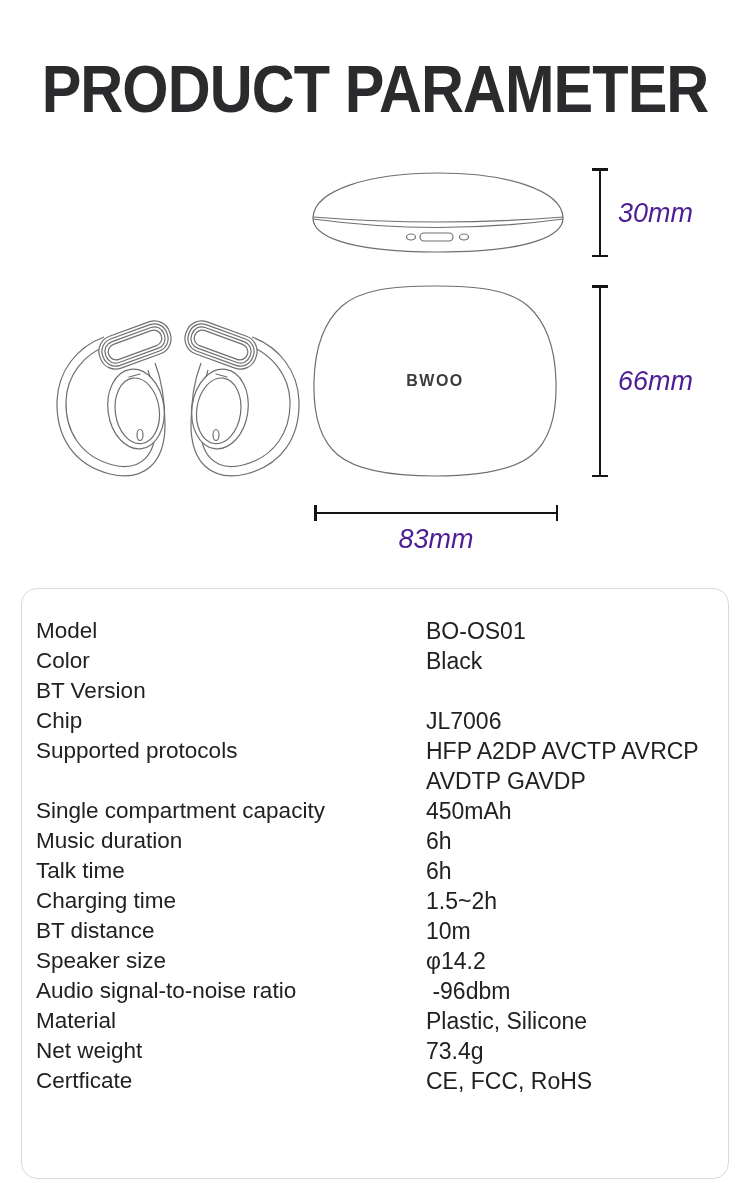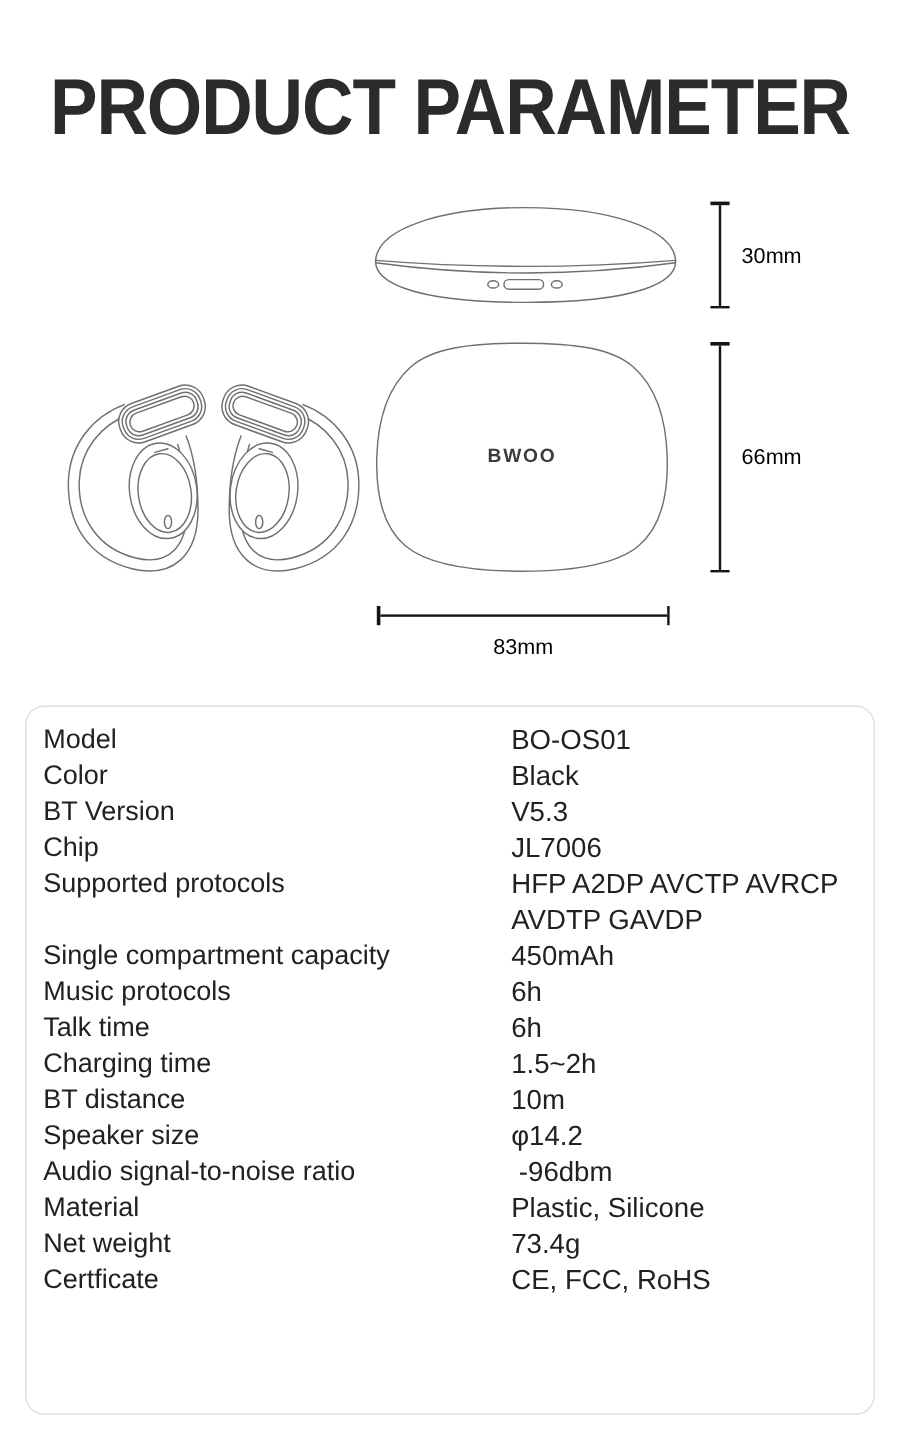--- a/index.html
+++ b/index.html
@@ -21,30 +21,30 @@
   }
   svg.lineart .fw{fill:#ffffff;}
   
   .dim-v{position:absolute;display:flex;flex-direction:column;align-items:center;width:16px;}
   .dim-v .cap{width:16px;height:2.5px;background:#141414;flex:none;}
   .dim-v .bar{width:2.5px;flex:1;background:#141414;}
   .dim-h{position:absolute;display:flex;flex-direction:row;align-items:center;height:16px;}
   .dim-h .cap{width:2.5px;height:16px;background:#141414;flex:none;}
   .dim-h .bar{height:2.5px;flex:1;background:#141414;}
   .dim-label{
-    position:absolute;font-size:18px;line-height:30px;color:#000000;white-space:nowrap;
+    position:absolute;font-size:27px;line-height:30px;color:#4c1d95;white-space:nowrap;font-style:italic;
   }
   .brand-logo{
     position:absolute;left:311px;top:368px;width:248px;text-align:center;
     font-size:16px;line-height:26px;font-weight:900;letter-spacing:1.5px;color:#3c3c3c;
   }
   
   .spec-card{
     position:absolute;left:21px;top:588px;width:708px;height:591px;box-sizing:border-box;
-    border:1.5px solid #dadada;border-radius:16px;padding:12px 10px 0 14px;background:#fff;
+    border:1.5px solid #dadada;border-radius:16px;padding:27px 10px 0 14px;background:#fff;
   }
   .spec-row{display:flex;align-items:flex-start;}
   .spec-label{
     flex:none;width:390px;font-size:22.5px;line-height:30px;color:#212121;
   }
   .spec-value{
     flex:1;font-size:23px;line-height:30px;color:#212121;white-space:pre-wrap;
   }
 </style>
 </head>
@@ -128,37 +128,36 @@
     <div class="spec-row">
       <div class="spec-label">Model</div>
       <div class="spec-value">BO-OS01</div>
     </div>
     <div class="spec-row">
       <div class="spec-label">Color</div>
       <div class="spec-value">Black</div>
     </div>
     <div class="spec-row">
       <div class="spec-label">BT Version</div>
-      <div class="spec-value">V5.3</div>
     </div>
     <div class="spec-row">
       <div class="spec-label">Chip</div>
       <div class="spec-value">JL7006</div>
     </div>
     <div class="spec-row">
       <div class="spec-label">Supported protocols</div>
       <div class="spec-value">HFP A2DP AVCTP AVRCP
 AVDTP GAVDP</div>
     </div>
     <div class="spec-row">
       <div class="spec-label">Single compartment capacity</div>
       <div class="spec-value">450mAh</div>
     </div>
     <div class="spec-row">
-      <div class="spec-label">Music protocols</div>
+      <div class="spec-label">Music duration</div>
       <div class="spec-value">6h</div>
     </div>
     <div class="spec-row">
       <div class="spec-label">Talk time</div>
       <div class="spec-value">6h</div>
     </div>
     <div class="spec-row">
       <div class="spec-label">Charging time</div>
       <div class="spec-value">1.5~2h</div>
     </div>

